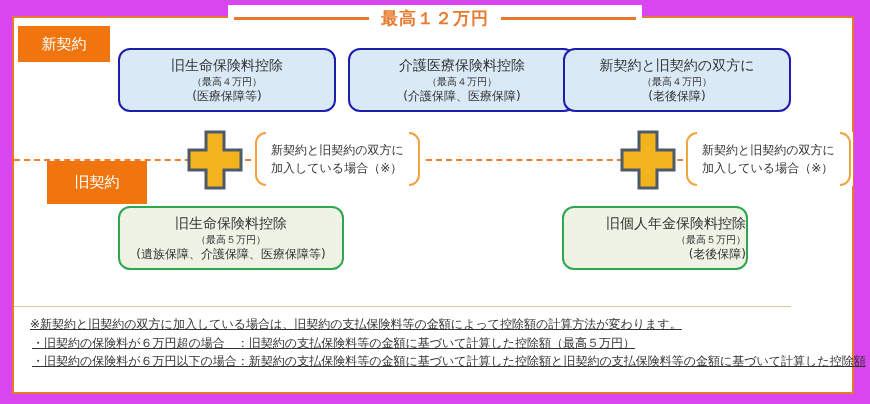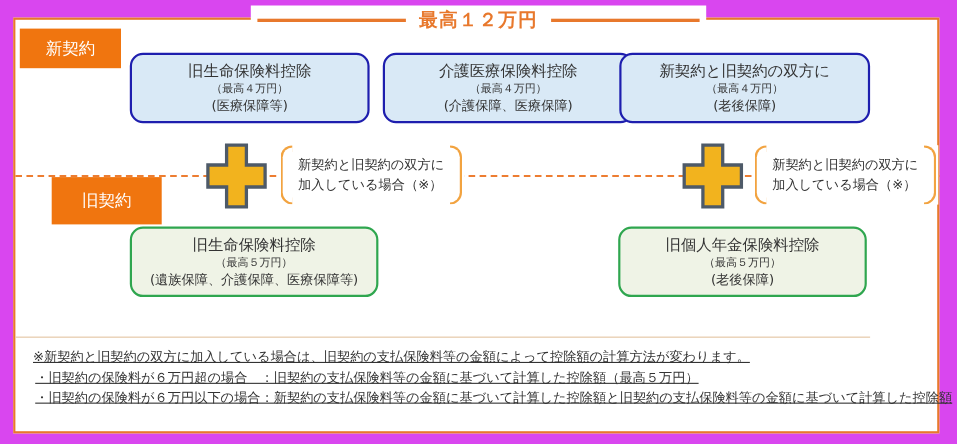--- a/index.html
+++ b/index.html
@@ -56,21 +56,21 @@
   }
   .cbox .t1 { font-size: 14px; }
   .cbox .t2 { font-size: 10px; }
   .cbox .t3 { font-size: 12px; }
   .blue  { border: 2px solid #1E1EAE; background: #D9E9F6; }
   .green { border: 2px solid #2FA64F; background: #EFF3E6; }
   .box-new-life     { left: 118px; top: 48px;  width: 218px; height: 64px; }
   .box-care-medical { left: 348px; top: 48px;  width: 228px; height: 64px; }
   .box-new-annuity  { left: 563px; top: 48px;  width: 228px; height: 64px; }
   .box-old-life     { left: 118px; top: 206px; width: 226px; height: 64px; }
-  .box-old-annuity  { left: 562px; top: 206px; width: 226px; height: 64px; }
+  .box-old-annuity  { left: 562px; top: 206px; width: 186px; height: 64px; align-items: flex-end; }
   
   .dash-line {
     position: absolute;
     left: 14px; top: 159px; width: 840px;
     border-top: 2px dashed #ED7D31;
     z-index: 1;
   }
   
   .plus {
     position: absolute; width: 58px; height: 62px; z-index: 3;

